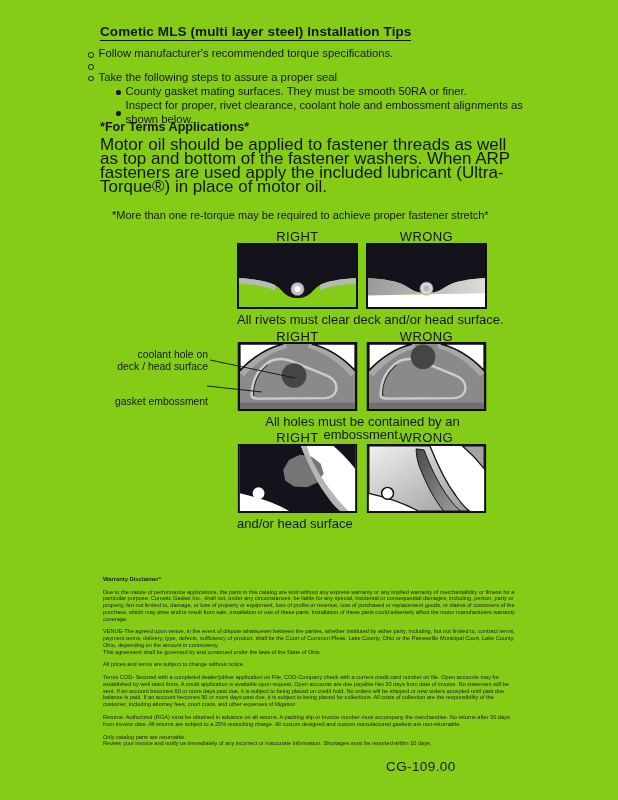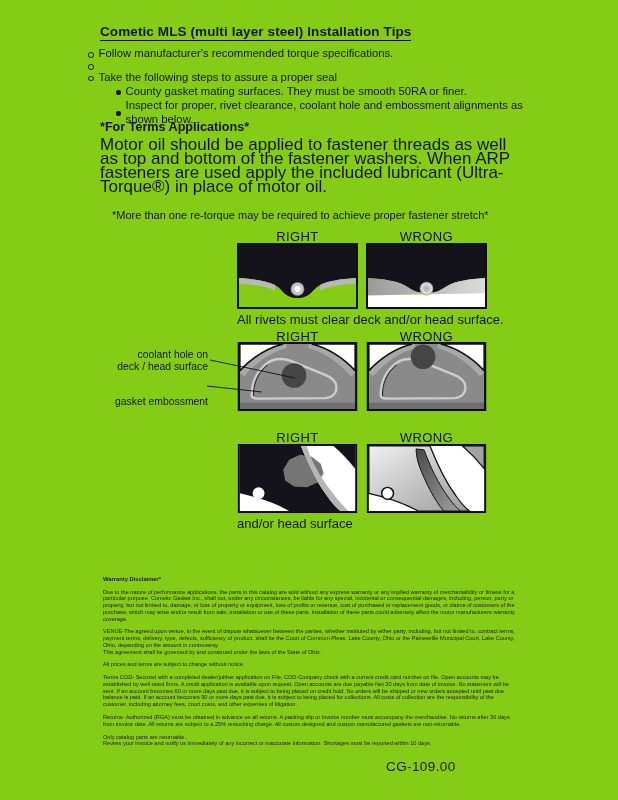--- a/index.html
+++ b/index.html
@@ -147,20 +147,21 @@
     <circle class="hole" cx="57" cy="15" r="12.5"></circle>
     <rect class="bottom-band" x="2" y="61.5" width="117" height="6.5"></rect>
     <rect class="frame" x="1" y="1" width="119" height="68"></rect>
   </svg>
 
   <svg class="abs" style="left:125px;top:340px;z-index:5;" width="185" height="60" viewBox="0 0 185 60">
     <line class="co-line" x1="85" y1="20" x2="170" y2="38"></line>
     <line class="co-line" x1="82" y1="46" x2="137" y2="52"></line>
   </svg>
 
+  <div class="abs cap center" style="left:237px;top:415px;">All holes must be contained by an embossment.</div>
 
   <div class="abs rw" style="left:237px;top:430px;">RIGHT</div>
   <div class="abs rw" style="left:366px;top:430px;">WRONG</div>
 
   <svg class="abs panel" style="left:237px;top:444px;" width="121" height="69" viewBox="0 0 121 70">
     <rect fill="#ffffff" x="1" y="1" width="119" height="68"></rect>
     <path class="dk" d="M2,2 L64,2 C70,17 78,36 90,52 C94,58 99,64 104,68 L52,68 C38,60 20,54 2,50 Z"></path>
     <polygon class="blob" points="46,26 52,16 63,11 75,13 84,20 87,30 81,39 70,44 57,43 48,37"></polygon>
     <path class="strip" d="M64,2 C70,17 78,36 90,52 C94,58 99,64 104,68 L112,68 C104,60 96,50 89,40 C80,27 73,13 70,2 Z"></path>
     <path class="dk" d="M97,2 L119,2 L119,25 C112,16 104,8 97,2 Z"></path>

